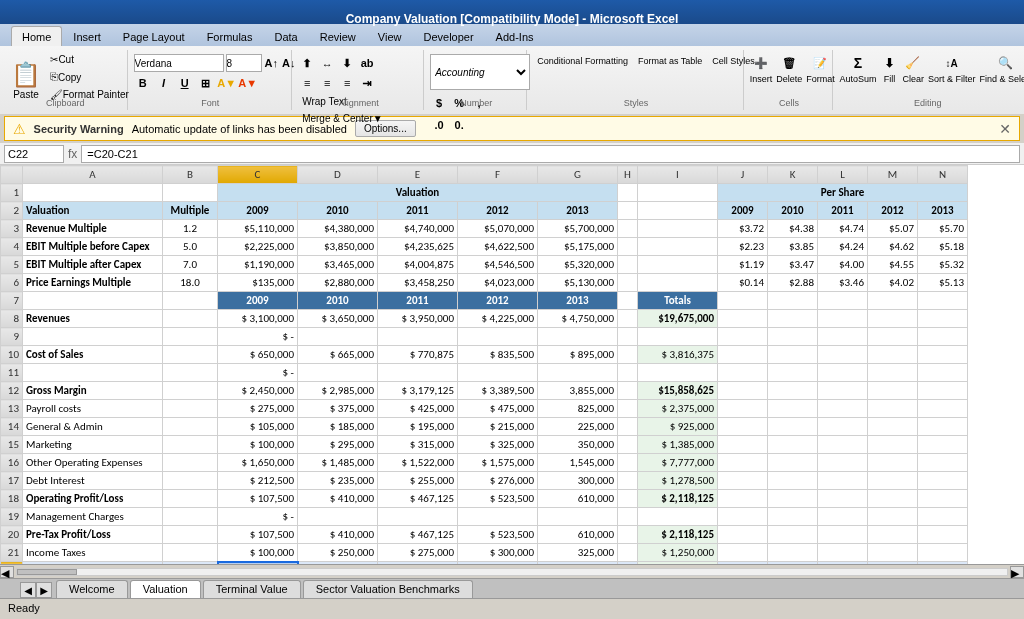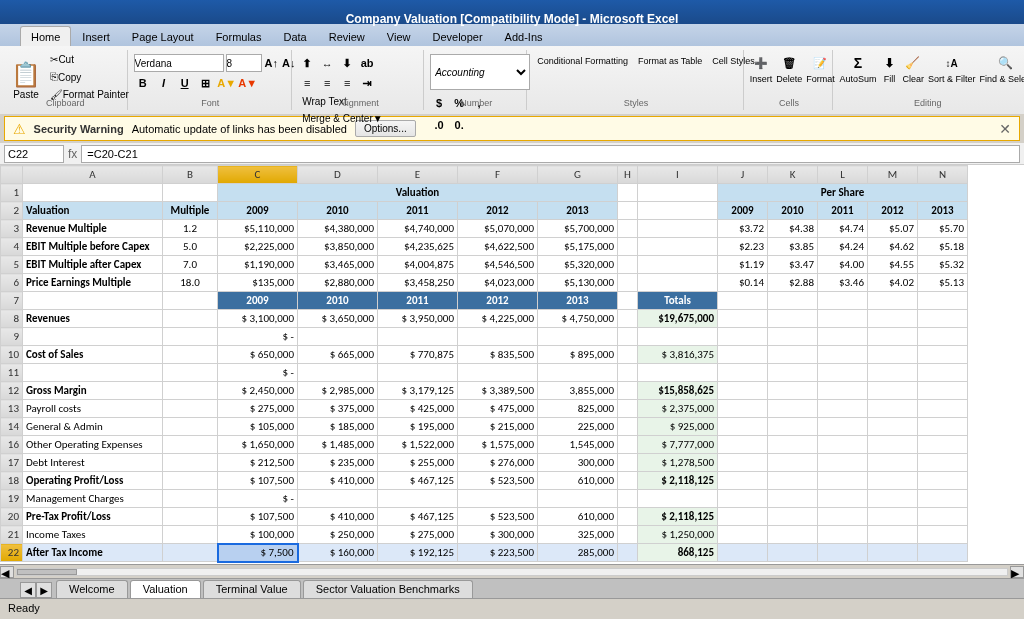--- a/index.html
+++ b/index.html
@@ -13,21 +13,21 @@
       padding: 12px 0;
       font-size: 12px;
       font-weight: bold;
       height: 22px;
       line-height: 14px;
     }
     
     .ribbon-tabs {
       display: flex;
       background: linear-gradient(to bottom, #c5d4e8, #b0c4de);
-      padding-left: 20px;
+      padding-left: 11px;
       height: 22px;
       align-items: flex-end;
     }
     
     .ribbon-tab {
       padding: 3px 10px;
       font-size: 11px;
       cursor: pointer;
       height: 20px;
       display: flex;
@@ -830,20 +830,37 @@
         <td class="money">225,000</td>
         <td></td>
         <td class="money totals-col">$    925,000</td>
         <td></td>
         <td></td>
         <td></td>
         <td></td>
         <td></td>
       </tr>
 
+      <tr>
+        <td class="row-header">15</td>
+        <td>Marketing</td>
+        <td></td>
+        <td class="money">$    100,000</td>
+        <td class="money">$    295,000</td>
+        <td class="money">$    315,000</td>
+        <td class="money">$    325,000</td>
+        <td class="money">350,000</td>
+        <td></td>
+        <td class="money totals-col">$  1,385,000</td>
+        <td></td>
+        <td></td>
+        <td></td>
+        <td></td>
+        <td></td>
+      </tr>
 
       <tr>
         <td class="row-header">16</td>
         <td>Other Operating Expenses</td>
         <td></td>
         <td class="money">$  1,650,000</td>
         <td class="money">$  1,485,000</td>
         <td class="money">$  1,522,000</td>
         <td class="money">$  1,575,000</td>
         <td class="money">1,545,000</td>

